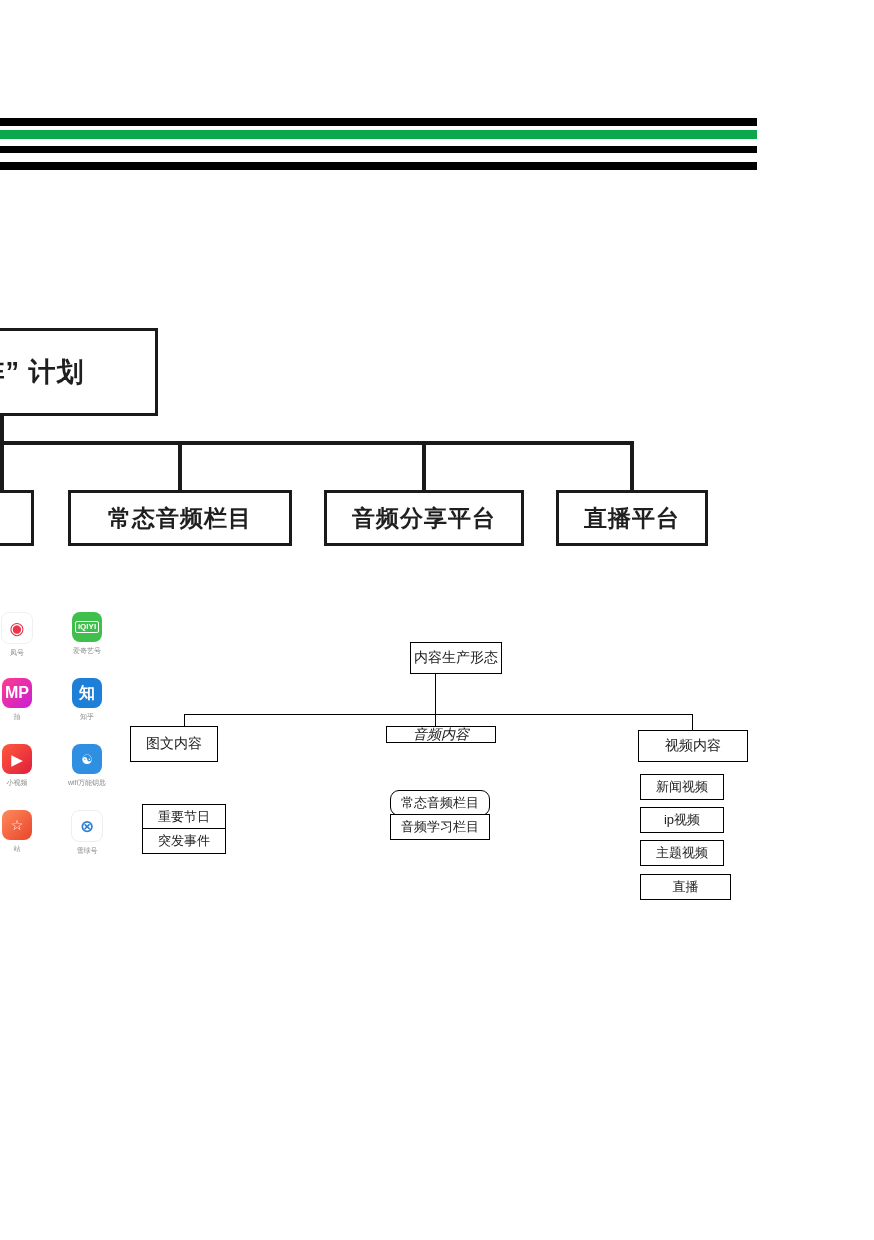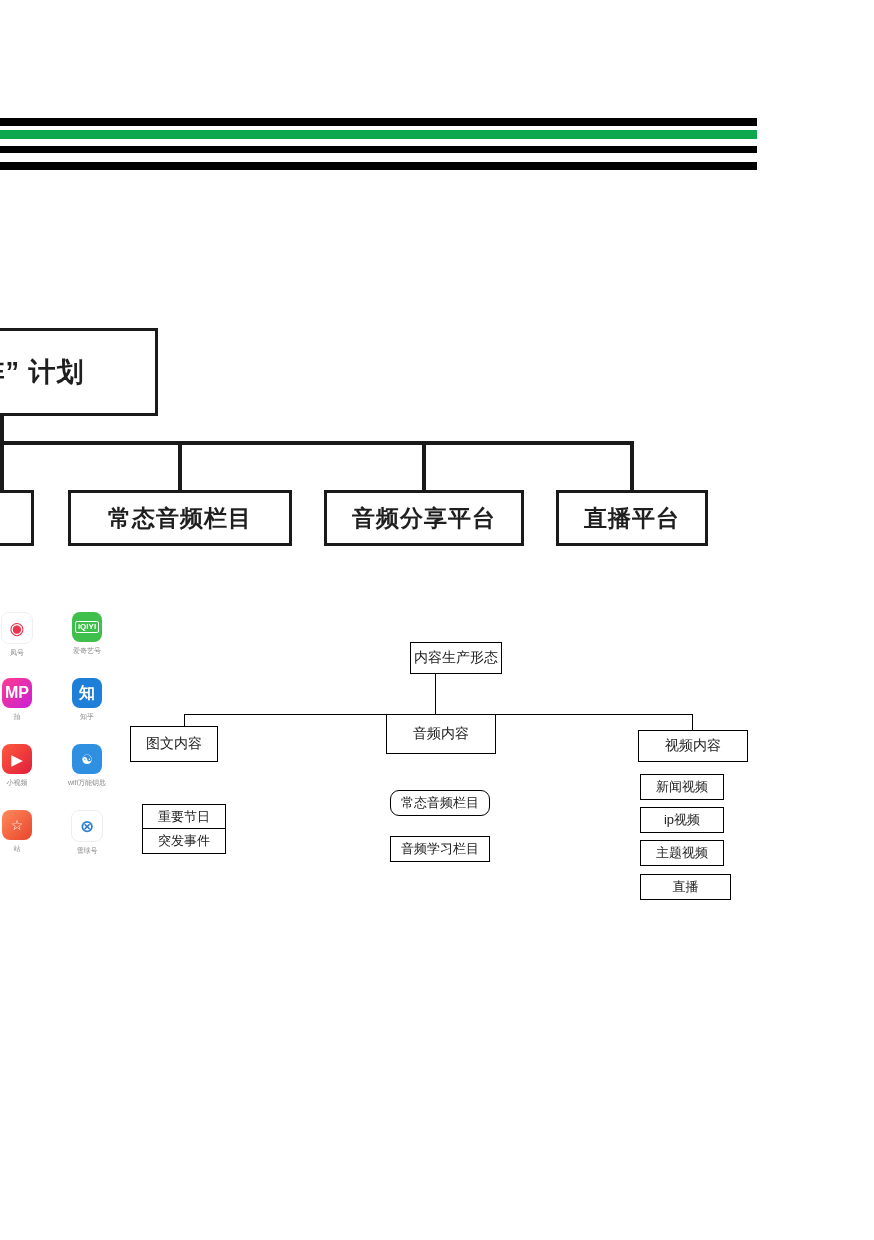--- a/index.html
+++ b/index.html
@@ -148,29 +148,29 @@
     display: flex;
     align-items: center;
     justify-content: center;
     font-size: 14px;
     color: #222222;
     white-space: nowrap;
   }
   .t-root { left: 262px; top: 2px;  width: 92px; height: 32px; margin-left: 28px; }
 
   .t-l1-0 { left: 10px;  top: 86px; width: 88px; height: 36px; }
-  .t-l1-1 { left: 266px; top: 74px; width: 110px; height: 40px; }
+  .t-l1-1 { left: 266px; top: 86px; width: 110px; height: 17px; font-style: italic; }
   .t-l1-2 { left: 518px; top: 90px; width: 110px; height: 32px; }
 
   .t-leaf { font-size: 13px; height: 26px; }
   .g0-0 { left: 22px;  top: 164px; width: 84px; }
   .g0-1 { left: 22px;  top: 188px; width: 84px; }
 
   .g1-0 { left: 270px; top: 150px; width: 100px; border-radius: 9px; }
-  .g1-1 { left: 270px; top: 196px; width: 100px; }
+  .g1-1 { left: 270px; top: 174px; width: 100px; }
 
   .g2-0 { left: 520px; top: 134px; width: 84px; }
   .g2-1 { left: 520px; top: 167px; width: 84px; }
   .g2-2 { left: 520px; top: 200px; width: 84px; }
   .g2-3 { left: 520px; top: 234px; width: 91px; }
 
   .t-conn { position: absolute; background: #000000; }
   .tc-root-stub { left: 315px; top: 34px;  width: 1px;  height: 40px; }
   .tc-bus       { left: 64px;  top: 74px;  width: 508px; height: 1px; }
   .tc-d0        { left: 64px;  top: 74px;  width: 1px;  height: 12px; }

